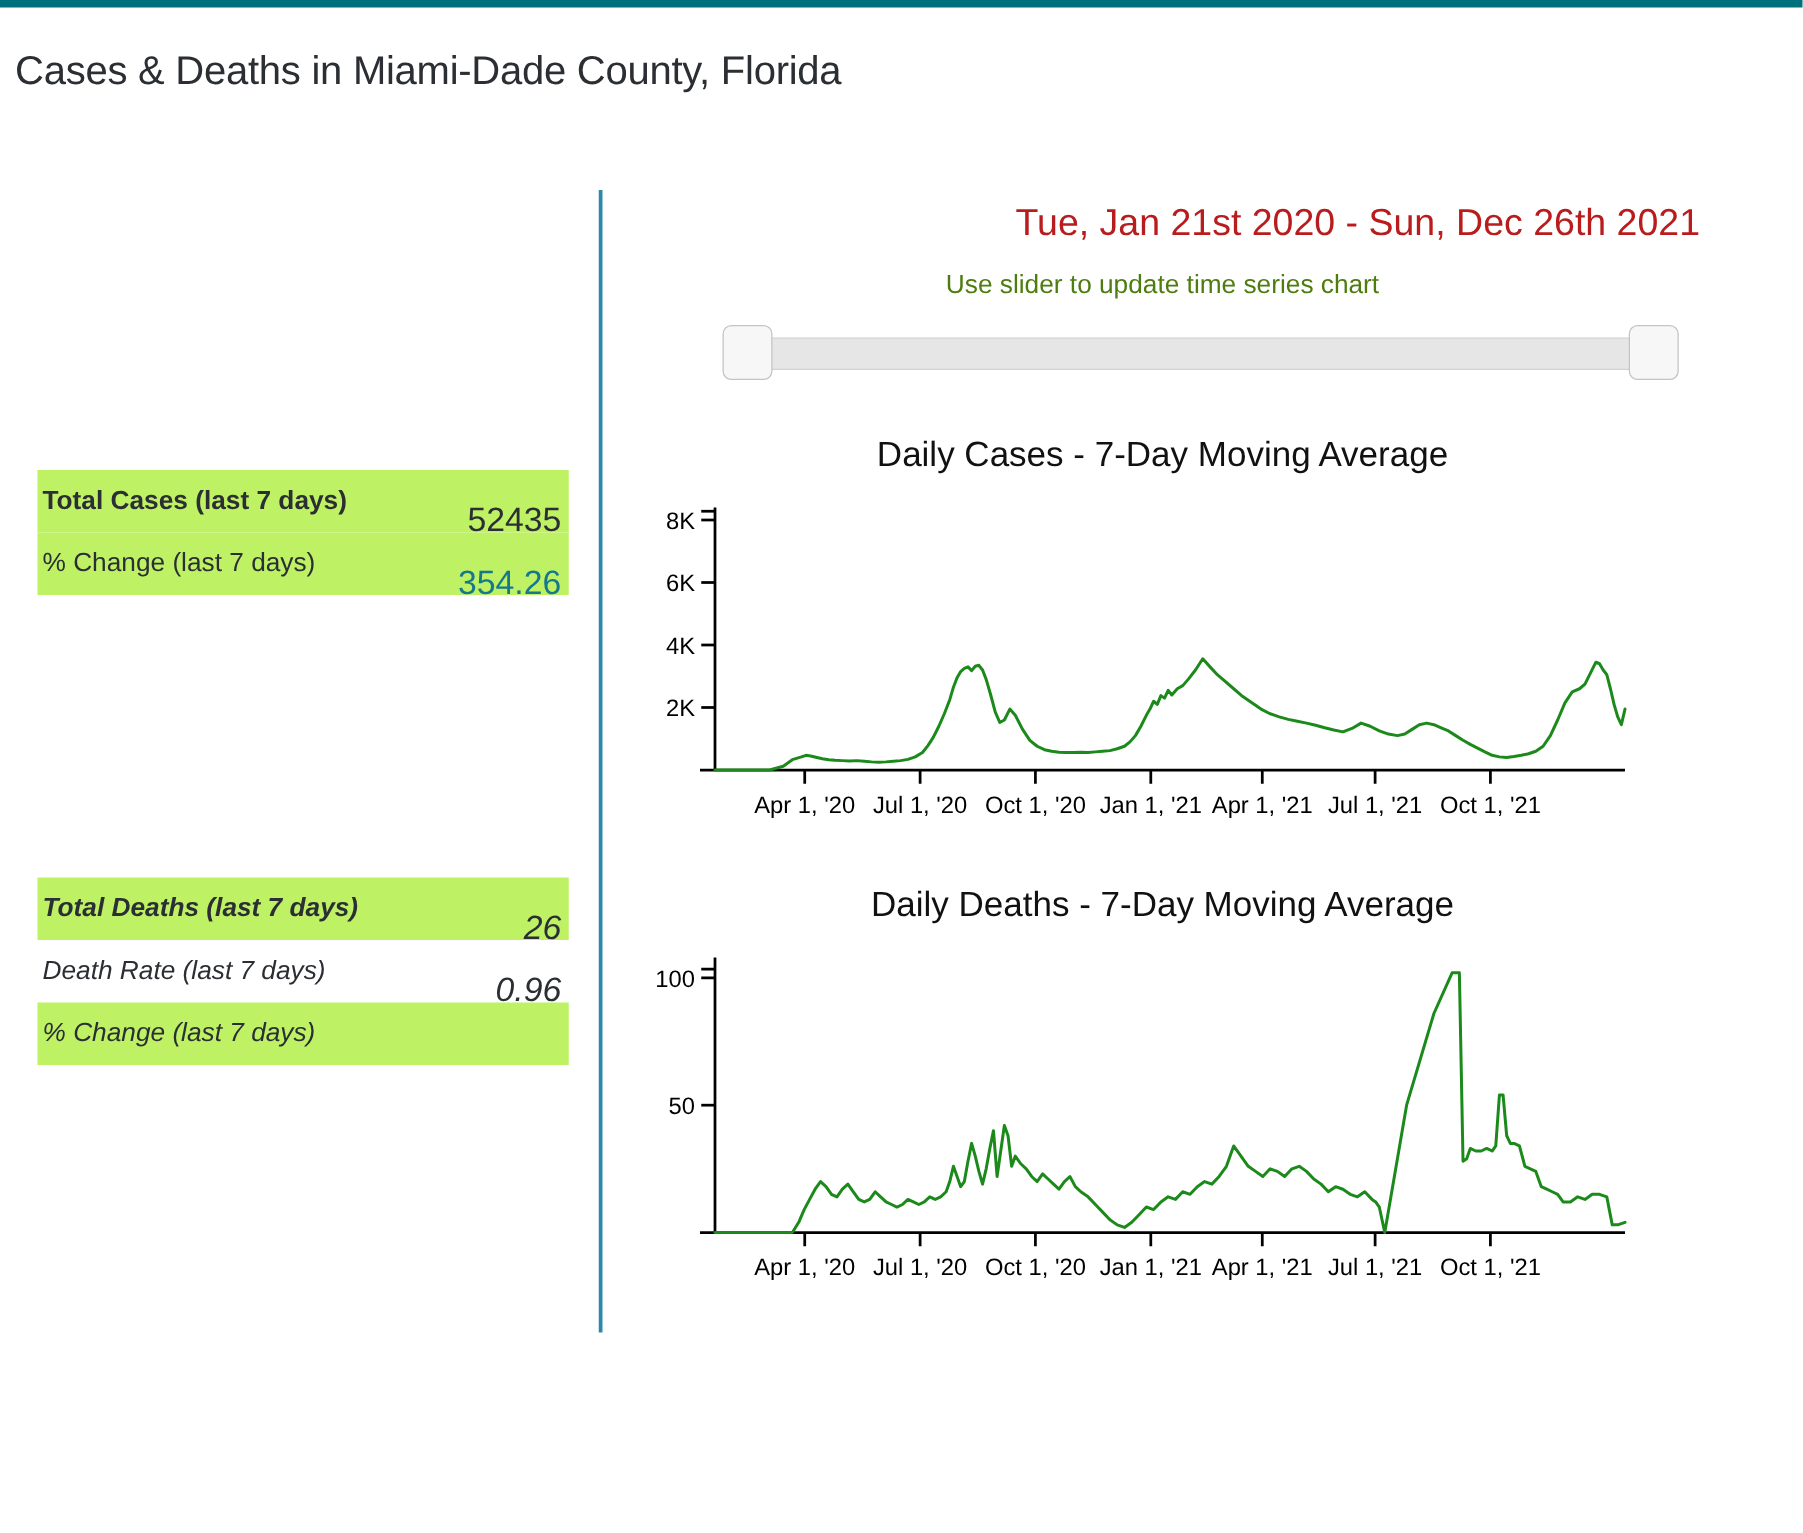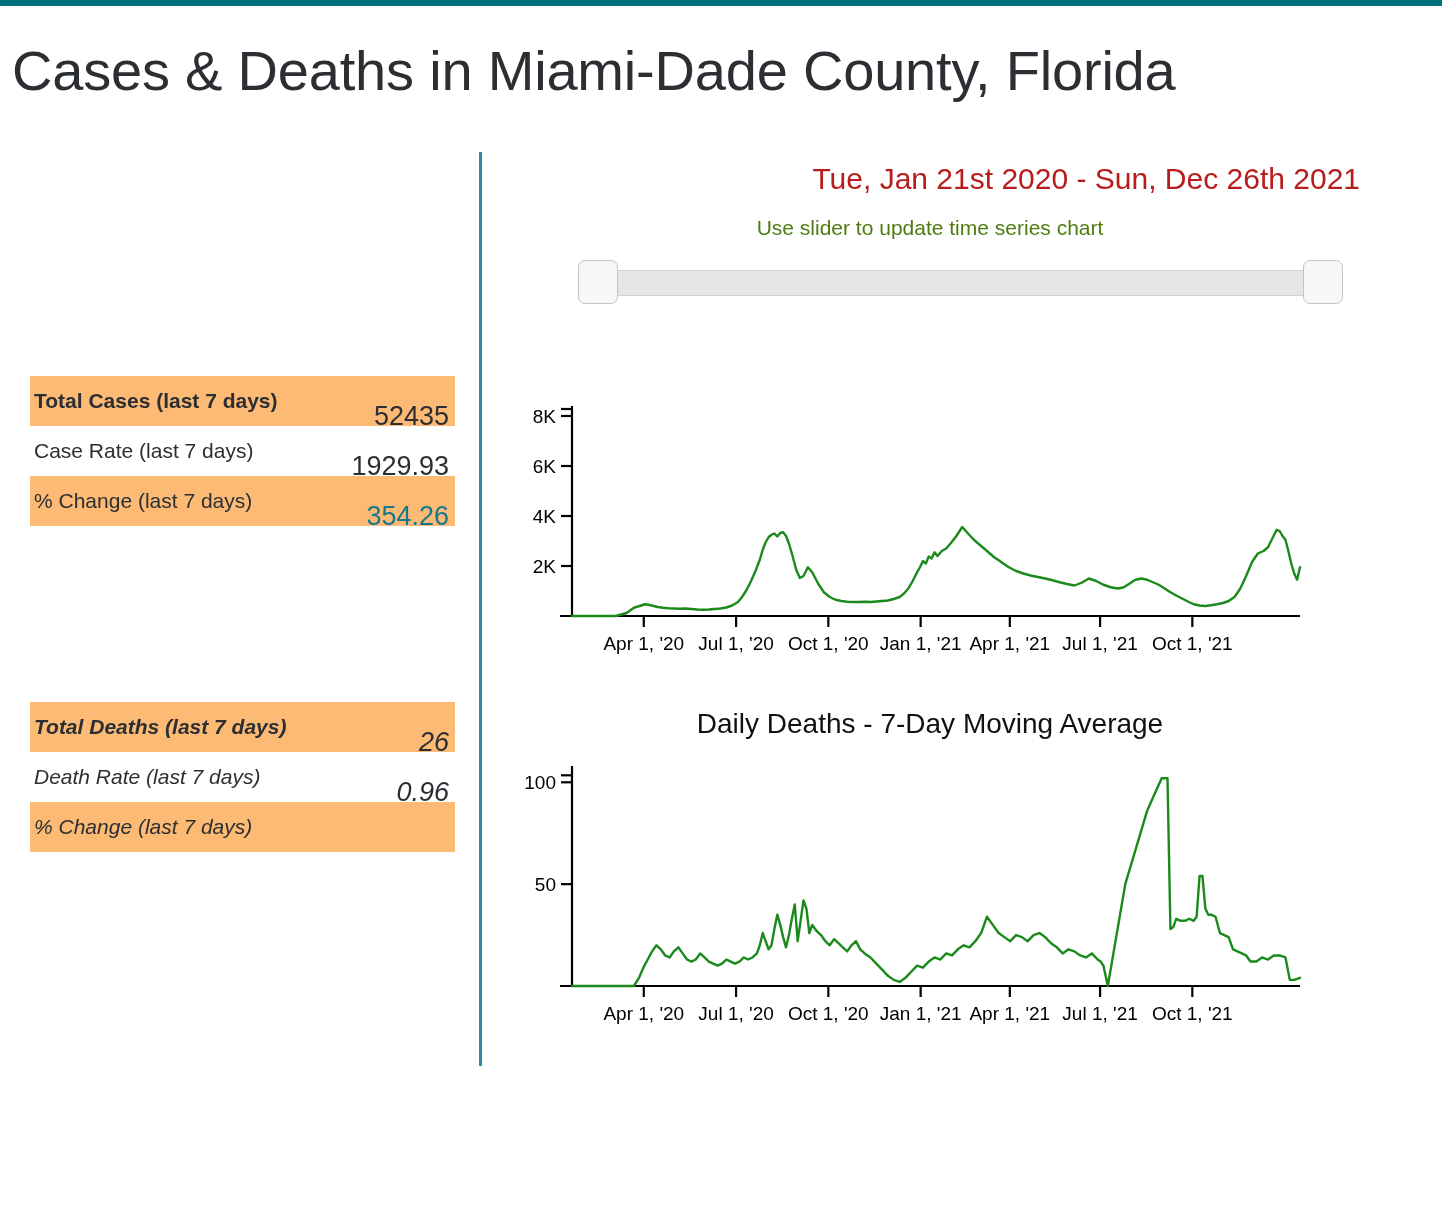--- a/index.html
+++ b/index.html
@@ -21,21 +21,21 @@
     position: absolute;
     left: 0; top: 0;
     width: 1442px; height: 6px;
     background: #00707f;
   }
 
   
   #page-title {
     position: absolute;
     left: 12px; top: 38px;
-    font-size: 56px;
+    font-size: 32px;
     font-weight: 400;
     letter-spacing: -0.2px;
     color: #2b2f33;
     white-space: nowrap;
   }
 
   
   #divider {
     position: absolute;
     left: 479px; top: 152px;
@@ -68,21 +68,21 @@
   #deaths-table { top: 550px; font-style: italic; }
 
   .metric-row {
     display: flex;
     align-items: center;
     justify-content: space-between;
     height: 50px;
     padding: 0 6px 0 4px;
     box-sizing: border-box;
   }
-  .metric-row.shaded { background: #fdba74; }
+  .metric-row.shaded { background: #bef264; }
   .metric-label {
     font-size: 21px;
     color: #2b2f33;
     white-space: nowrap;
   }
   .metric-row.head .metric-label { font-weight: bold; }
   .metric-value {
     font-size: 27px;
     color: #2b2f33;
     white-space: nowrap;
@@ -175,24 +175,20 @@
 
 <div id="divider"></div>
 
 <div id="left-panel">
 
   <div class="metric-table" id="cases-table">
     <div class="metric-row head shaded">
       <span class="metric-label">Total Cases (last 7 days)</span>
       <span class="metric-value">52435</span>
     </div>
-    <div class="metric-row">
-      <span class="metric-label">Case Rate (last 7 days)</span>
-      <span class="metric-value">1929.93</span>
-    </div>
     <div class="metric-row shaded">
       <span class="metric-label">% Change (last 7 days)</span>
       <span class="metric-value accent">354.26</span>
     </div>
   </div>
 
   <div class="metric-table" id="deaths-table">
     <div class="metric-row head shaded">
       <span class="metric-label">Total Deaths (last 7 days)</span>
       <span class="metric-value">26</span>
@@ -213,20 +209,21 @@
   <div id="range-title">Tue, Jan 21st 2020 - Sun, Dec 26th 2021</div>
   <div id="range-subtitle">Use slider to update time series chart</div>
 
   <div id="slider-wrap">
     <div id="slider-track"></div>
     <div class="slider-handle" id="slider-handle-left"></div>
     <div class="slider-handle" id="slider-handle-right"></div>
   </div>
 
   <div class="chart-block" id="cases-chart-block">
+    <div class="chart-title">Daily Cases - 7-Day Moving Average</div>
     <svg class="chart-svg" id="cases-svg" width="860" height="290">
         <line x1="72" y1="16" x2="72" y2="226" class="axis-line"></line>
         <line x1="60" y1="226" x2="800" y2="226" class="axis-line"></line>
         <line x1="61" y1="176" x2="72" y2="176" class="tick-line"></line>
         <text x="56" y="183" class="tick-text ytick-text">2K</text>
         <line x1="61" y1="126" x2="72" y2="126" class="tick-line"></line>
         <text x="56" y="133" class="tick-text ytick-text">4K</text>
         <line x1="61" y1="76" x2="72" y2="76" class="tick-line"></line>
         <text x="56" y="83" class="tick-text ytick-text">6K</text>
         <line x1="61" y1="26" x2="72" y2="26" class="tick-line"></line>

